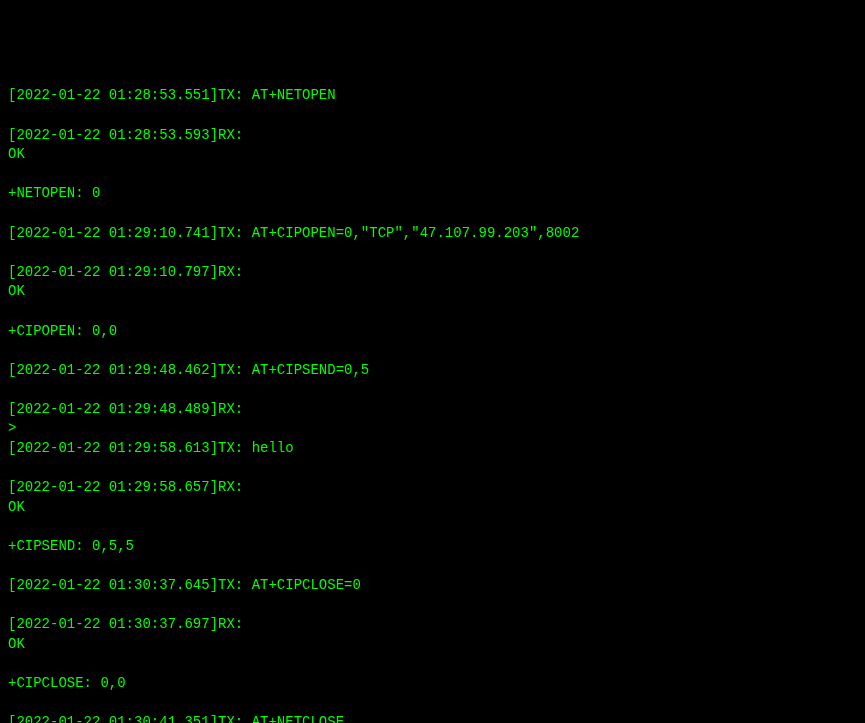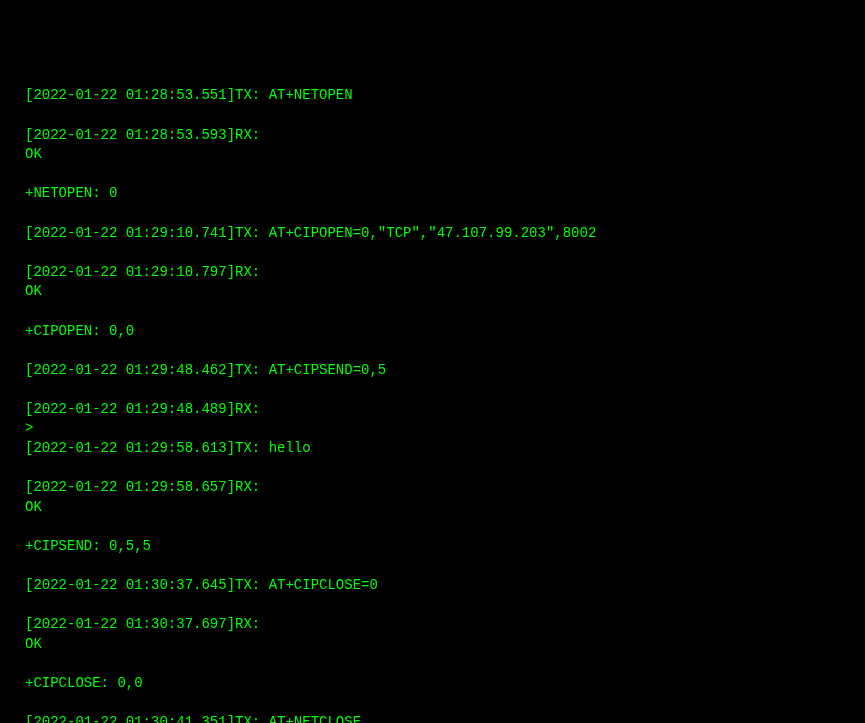--- a/index.html
+++ b/index.html
@@ -14,21 +14,20 @@
       font-size: 14px;
       line-height: 1.4;
       padding: 8px;
       width: 865px;
       height: 723px;
       overflow: hidden;
       white-space: pre;
     }
     .terminal-line {
       display: block;
-      margin-left: 17px;
     }
   </style>
 </head>
 <body>
 
 
 
 <div id="terminal-container"><span class="terminal-line">[2022-01-22 01:28:53.551]TX: AT+NETOPEN</span><span class="terminal-line">&nbsp;</span><span class="terminal-line">[2022-01-22 01:28:53.593]RX: </span><span class="terminal-line">OK</span><span class="terminal-line">&nbsp;</span><span class="terminal-line">+NETOPEN: 0</span><span class="terminal-line">&nbsp;</span><span class="terminal-line">[2022-01-22 01:29:10.741]TX: AT+CIPOPEN=0,"TCP","47.107.99.203",8002</span><span class="terminal-line">&nbsp;</span><span class="terminal-line">[2022-01-22 01:29:10.797]RX: </span><span class="terminal-line">OK</span><span class="terminal-line">&nbsp;</span><span class="terminal-line">+CIPOPEN: 0,0</span><span class="terminal-line">&nbsp;</span><span class="terminal-line">[2022-01-22 01:29:48.462]TX: AT+CIPSEND=0,5</span><span class="terminal-line">&nbsp;</span><span class="terminal-line">[2022-01-22 01:29:48.489]RX: </span><span class="terminal-line">&gt;</span><span class="terminal-line">[2022-01-22 01:29:58.613]TX: hello</span><span class="terminal-line">&nbsp;</span><span class="terminal-line">[2022-01-22 01:29:58.657]RX: </span><span class="terminal-line">OK</span><span class="terminal-line">&nbsp;</span><span class="terminal-line">+CIPSEND: 0,5,5</span><span class="terminal-line">&nbsp;</span><span class="terminal-line">[2022-01-22 01:30:37.645]TX: AT+CIPCLOSE=0</span><span class="terminal-line">&nbsp;</span><span class="terminal-line">[2022-01-22 01:30:37.697]RX: </span><span class="terminal-line">OK</span><span class="terminal-line">&nbsp;</span><span class="terminal-line">+CIPCLOSE: 0,0</span><span class="terminal-line">&nbsp;</span><span class="terminal-line">[2022-01-22 01:30:41.351]TX: AT+NETCLOSE</span></div>
 
 

